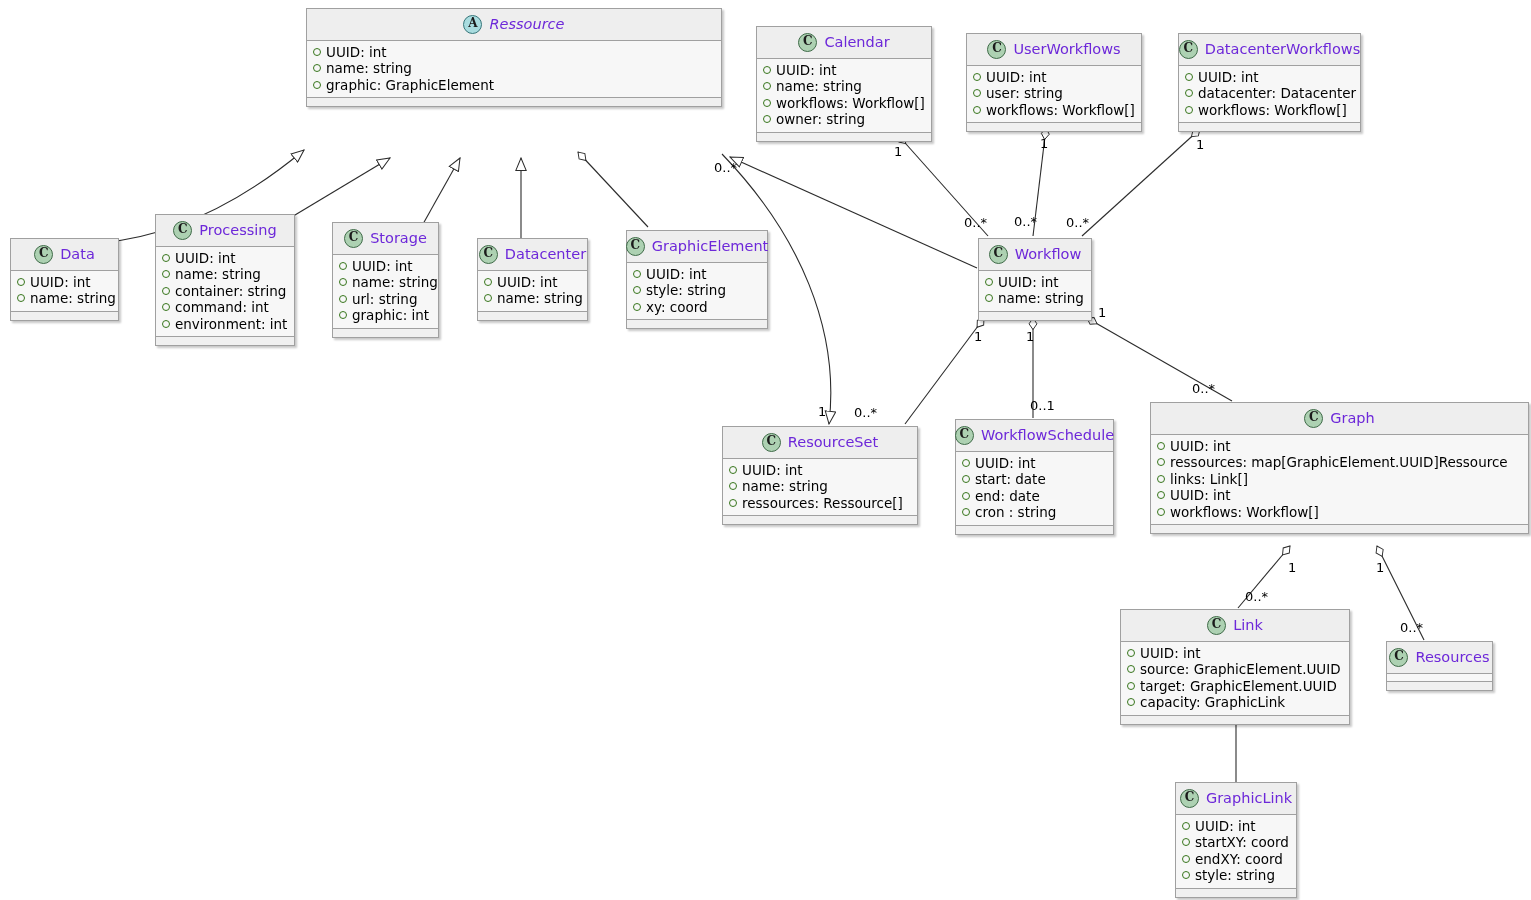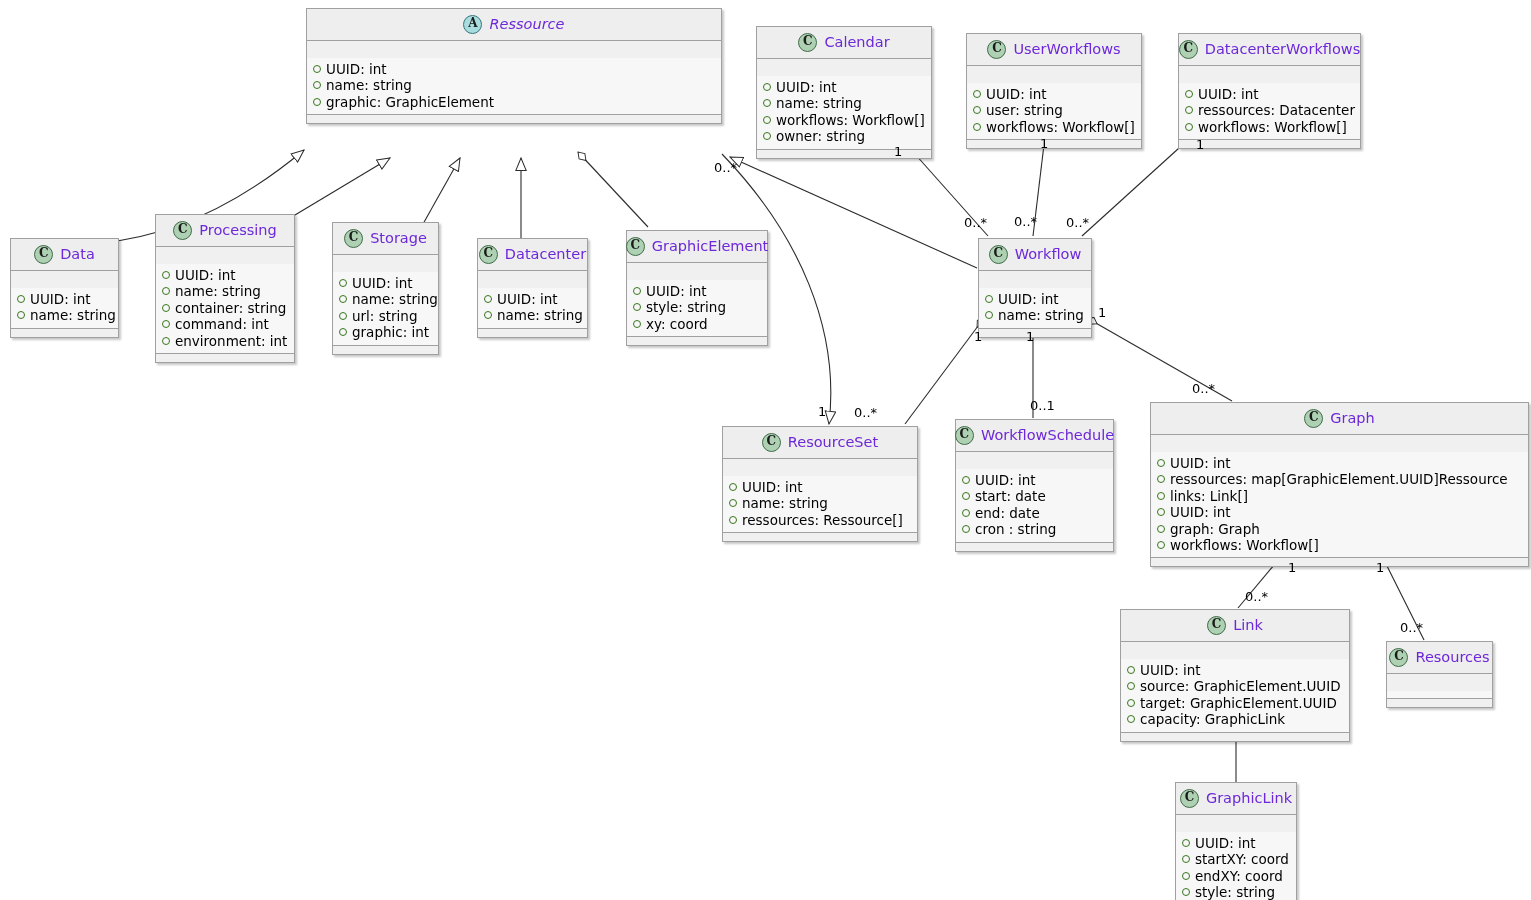--- a/index.html
+++ b/index.html
@@ -60,21 +60,20 @@
   .cls-title {
     font-size: 14.5px;
     color: #6d28d9;
     white-space: nowrap;
   }
   .cls-title.italic { font-style: italic; }
   .uml-attrs {
     background: #f7f7f7;
     padding: 3px 6px 4px 6px;
     border-bottom: 1px solid #a0a0a0;
-    margin-top: 17px;
   }
   .uml-attrs.empty { padding: 0; height: 7px; }
   .attr {
     display: flex;
     align-items: baseline;
     gap: 5px;
     font-size: 13.5px;
     line-height: 16.4px;
     color: #000000;
     white-space: nowrap;
@@ -227,21 +226,21 @@
           <span class="cls-icon">C</span>
           <span class="cls-title">DatacenterWorkflows</span>
         </div>
         <div class="uml-attrs">
           <div class="attr">
             <span class="vis-dot"></span>
             <span>UUID: int</span>
           </div>
           <div class="attr">
             <span class="vis-dot"></span>
-            <span>ressources: Datacenter</span>
+            <span>datacenter: Datacenter</span>
           </div>
           <div class="attr">
             <span class="vis-dot"></span>
             <span>workflows: Workflow[]</span>
           </div>
         </div>
         <div class="uml-methods"></div>
       </div>
       <div class="uml-class" style="left: 10px; top: 238px; width: 109px;">
         <div class="uml-header">
@@ -429,24 +428,20 @@
             <span class="vis-dot"></span>
             <span>ressources: map[GraphicElement.UUID]Ressource</span>
           </div>
           <div class="attr">
             <span class="vis-dot"></span>
             <span>links: Link[]</span>
           </div>
           <div class="attr">
             <span class="vis-dot"></span>
             <span>UUID: int</span>
-          </div>
-          <div class="attr">
-            <span class="vis-dot"></span>
-            <span>graph: Graph</span>
           </div>
           <div class="attr">
             <span class="vis-dot"></span>
             <span>workflows: Workflow[]</span>
           </div>
         </div>
         <div class="uml-methods"></div>
       </div>
       <div class="uml-class" style="left: 1120px; top: 609px; width: 230px;">
         <div class="uml-header">

